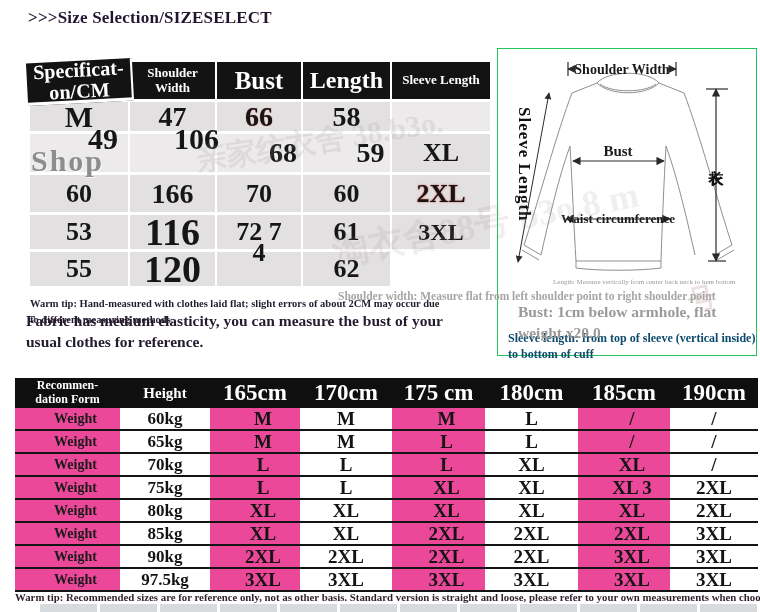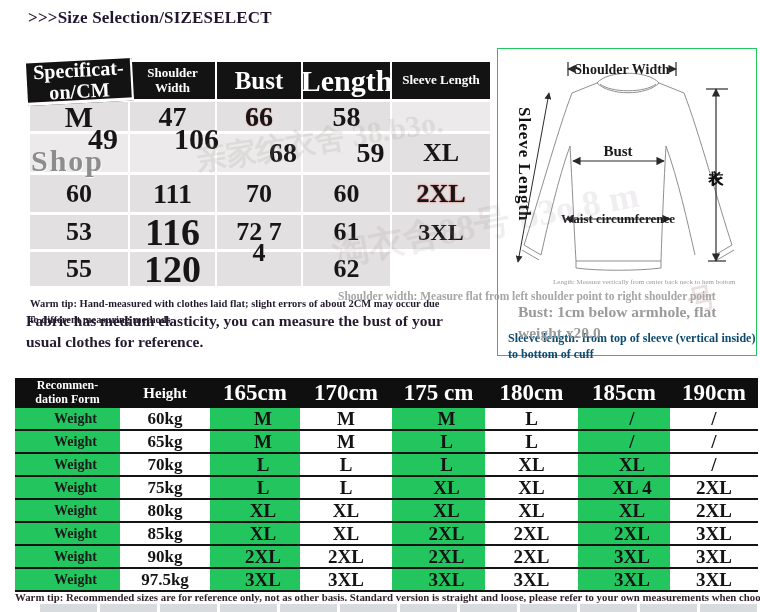--- a/index.html
+++ b/index.html
@@ -15,21 +15,21 @@
 
   
   .t1 { left:30px; top:62px; display:grid;
         grid-template-columns:100px 87px 86px 89px 100px;
         grid-template-rows:40px 32px 41px 40px 37px 37px; }
   .t1 .h { background:#131313; color:#fff; display:flex; flex-direction:column;
            align-items:center; justify-content:center; font-weight:bold;
            border-right:2px solid #fff; border-bottom:3px solid #fff; text-align:center; }
   .t1 .h.small { font-size:13px; line-height:1.15; }
   .t1 .h.big  { font-size:25px; }
-  .t1 .h.mid  { font-size:30px;text-align:right; }
+  .t1 .h.mid  { font-size:24px;text-align:right; }
   .t1 .h.skew { transform:rotate(-3deg) scale(1.06); transform-origin:50% 50%;
                 font-size:19px; line-height:1.05; z-index:3; }
   .t1 .c { background:#e2e0e0; display:flex; align-items:center; justify-content:center;
            font-weight:bold; color:#161616; border-right:2px solid #fff; border-bottom:3px solid #fff; }
   .t1 .rowL { background:#eceaea;padding-left:48px; }
   .fs30 { font-size:30px; } .fs28 { font-size:28px; } .fs26 { font-size:26px; }
   .fs24 { font-size:24px; } .fs38 { font-size:38px; }
   .red  { color:#b32c2c; text-shadow:0 0 1px #d66; }
   .navy { color:#232040; }
   .navy-outline { color:#232040; text-shadow:0 0 2px #d86a6a, 0 0 1px #d86a6a; }
@@ -70,21 +70,21 @@
   .t2 { left:15px; top:378px; display:grid;
         grid-template-columns:105px 90px 90px 92px 93px 93px 92px 88px;
         grid-template-rows:30px repeat(8, 23px); }
   .t2 .h { background:#0f0f0f; color:#fff; display:flex; flex-direction:column;
            align-items:center; justify-content:center; font-weight:bold; }
   .t2 .h.cm   { font-size:23px; }
   .t2 .h.ht   { font-size:15px; }
   .t2 .h.form { font-size:12px; line-height:1.15;text-align:right; }
   .t2 .c { display:flex; align-items:center; justify-content:center; font-weight:bold;
            font-size:19px; color:#141414; border-bottom:2px solid #141414; background:#fff; }
-  .t2 .gray   { background:#22c55e;padding-left:16px; }
+  .t2 .gray   { background:#ec4899;padding-left:16px; }
   .t2 .weight { font-size:14px; color:#1a1a1a; }
   .t2 .kg     { font-size:17px; }
 
   
   .tip-bottom { left:15px; top:591px; width:745px; font-size:10.8px; font-weight:bold; color:#2e1f2a; white-space:nowrap; }
   .strip { left:40px; top:604px; display:flex; gap:3px; }
   .strip .blk { width:57px; height:8px; background:#d8dbde; }
 </style>
 </head>
 <body>
@@ -117,21 +117,21 @@
         <span class="up">49</span>
       </div>
     <div class="c rowL fs30">
         <span class="up">106</span>
       </div>
     <div class="c rowL fs28">68</div>
     <div class="c rowL fs28">59</div>
 
     <div class="c fs26">XL</div>
     <div class="c fs26">60</div>
-    <div class="c fs28">111</div>
+    <div class="c fs28">166</div>
     <div class="c fs26">70</div>
     <div class="c fs26">60</div>
 
     <div class="c fs26 navy-outline">2XL</div>
     <div class="c fs26 navy">53</div>
     <div class="c fs38">116</div>
     <div class="c fs26">72 7</div>
     <div class="c fs26">61</div>
 
     <div class="c fs24">3XL</div>
@@ -246,21 +246,21 @@
     <div class="c">XL</div>
     <div class="c gray">XL</div>
     <div class="c">/</div>
 
     <div class="c weight gray">Weight</div>
     <div class="c kg">75kg</div>
     <div class="c gray">L</div>
     <div class="c">L</div>
     <div class="c gray">XL</div>
     <div class="c">XL</div>
-    <div class="c gray">XL 4</div>
+    <div class="c gray">XL 3</div>
     <div class="c">2XL</div>
 
     <div class="c weight gray">Weight</div>
     <div class="c kg">80kg</div>
     <div class="c gray">XL</div>
     <div class="c">XL</div>
     <div class="c gray">XL</div>
     <div class="c">XL</div>
     <div class="c gray">XL</div>
     <div class="c">2XL</div>

